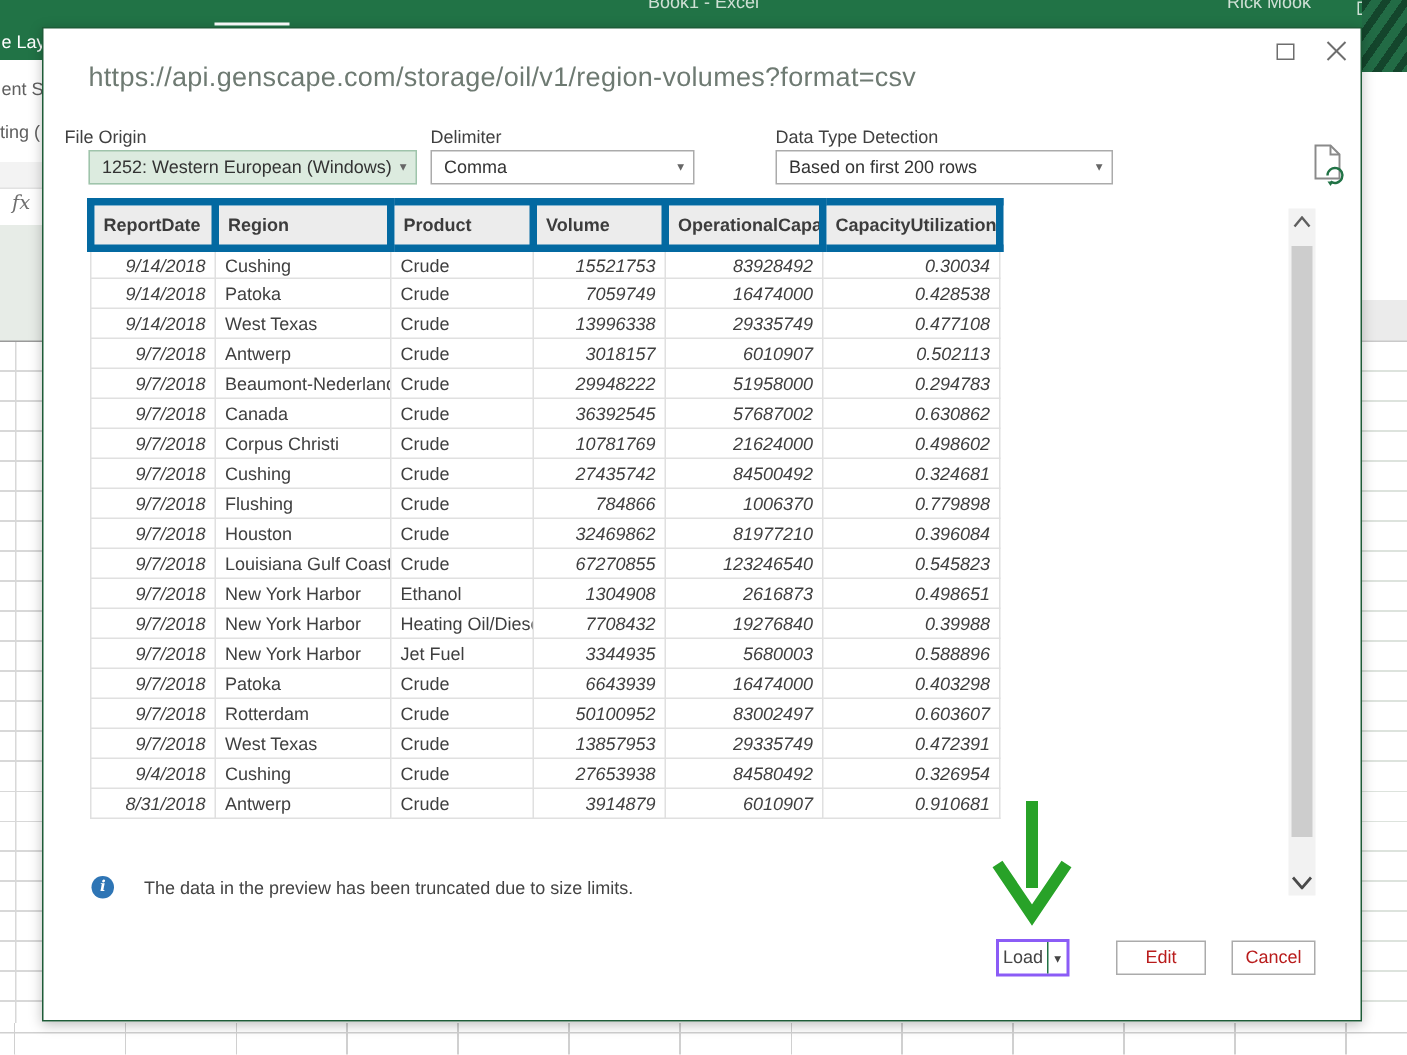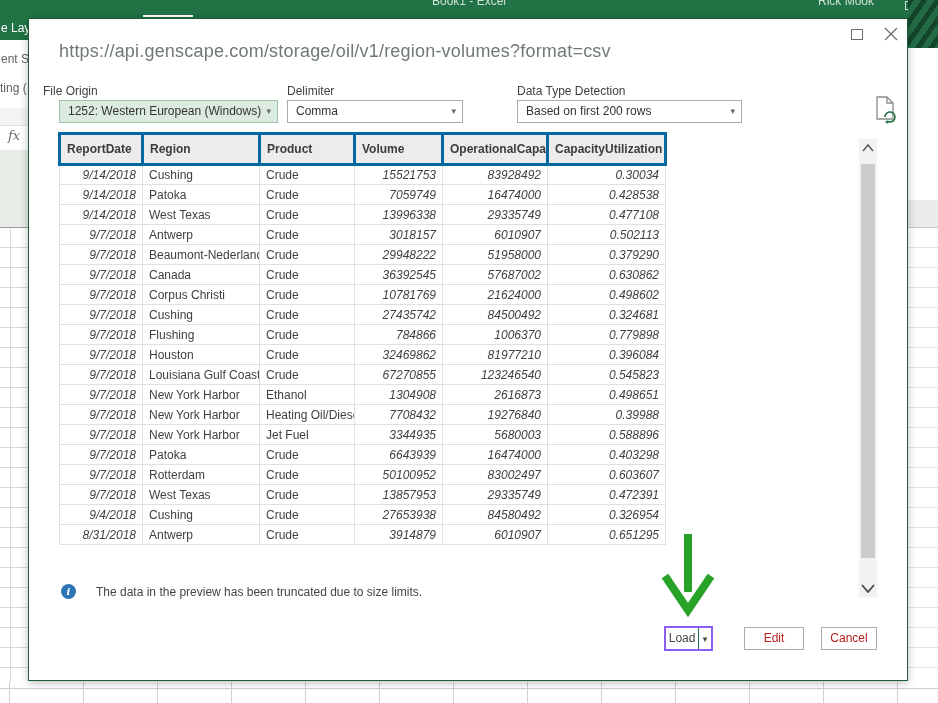--- a/index.html
+++ b/index.html
@@ -68,21 +68,21 @@
   .combo-origin { left:30px; width:219px; background:#dcebdf; border-color:#9fc4ab; }
   .combo-delim { left:258px; width:176px; }
   .combo-dtd { left:488px; width:225px; }
 
   .doc-refresh { position:absolute; left:846px; top:77px; width:22px; height:30px; cursor:pointer; }
 
   
   .preview { position:absolute; left:29px; top:113px; }
   table.grid { border-collapse:collapse; table-layout:fixed; width:606px; font-size:12px; }
   table.grid th { background:#ececec; color:#3c3c3c; font-weight:bold; text-align:left;
-                  border:3px solid #0369a1; height:31px; padding:0 6px; overflow:hidden; white-space:nowrap; }
+                  border:5px solid #0369a1; height:31px; padding:0 6px; overflow:hidden; white-space:nowrap; }
   table.grid td { border:1px solid #e0e0e0; height:20px; padding:0 6px; color:#3f3f3f;
                   overflow:hidden; white-space:nowrap; background:#ffffff; }
   table.grid th:nth-child(1), table.grid col.c1 { width:83px; }
   table.grid th:nth-child(2) { width:117px; }
   table.grid th:nth-child(3) { width:95px; }
   table.grid th:nth-child(4) { width:88px; }
   table.grid th:nth-child(5) { width:105px; }
   table.grid th:nth-child(6) { width:118px; }
   table.grid td:nth-child(1),
   table.grid td:nth-child(4),
@@ -232,21 +232,21 @@
             <td>3018157</td>
             <td>6010907</td>
             <td>0.502113</td>
           </tr>
           <tr>
             <td>9/7/2018</td>
             <td>Beaumont-Nederland</td>
             <td>Crude</td>
             <td>29948222</td>
             <td>51958000</td>
-            <td>0.379290</td>
+            <td>0.294783</td>
           </tr>
           <tr>
             <td>9/7/2018</td>
             <td>Canada</td>
             <td>Crude</td>
             <td>36392545</td>
             <td>57687002</td>
             <td>0.630862</td>
           </tr>
           <tr>
@@ -344,21 +344,21 @@
             <td>27653938</td>
             <td>84580492</td>
             <td>0.326954</td>
           </tr>
           <tr>
             <td>8/31/2018</td>
             <td>Antwerp</td>
             <td>Crude</td>
             <td>3914879</td>
             <td>6010907</td>
-            <td>0.651295</td>
+            <td>0.910681</td>
           </tr>
         </tbody>
     </table>
   </div>
 
   <div class="scrollbar">
     <div class="sb-btn sb-up">
       <svg width="12" height="8" viewBox="0 0 12 8">
           <polyline points="1,7 6,1 11,7" fill="none" stroke="#5f5f5f" stroke-width="1.6"></polyline>
         </svg>

